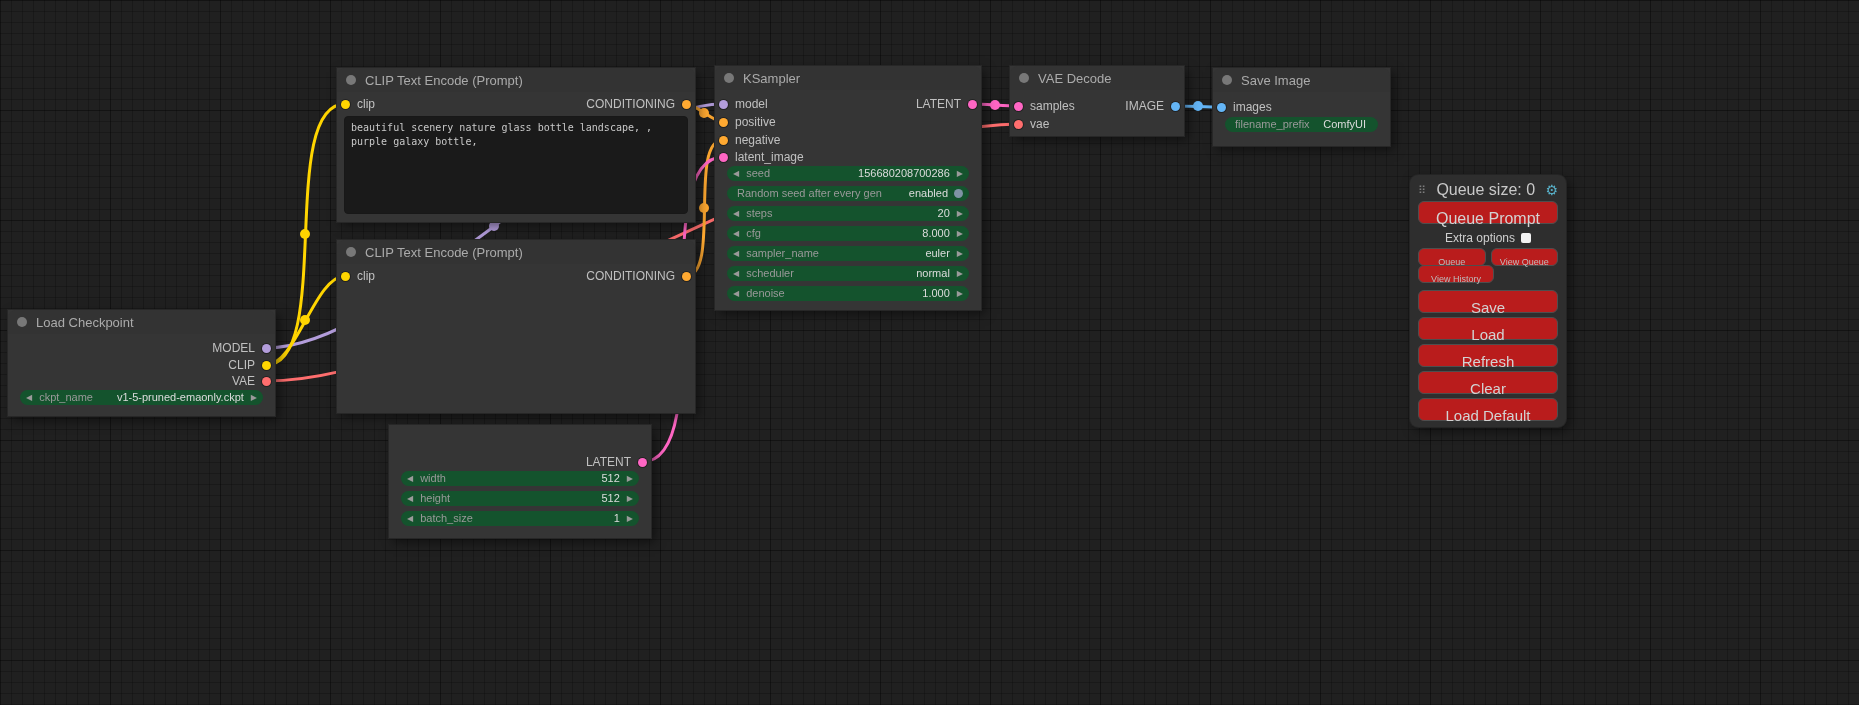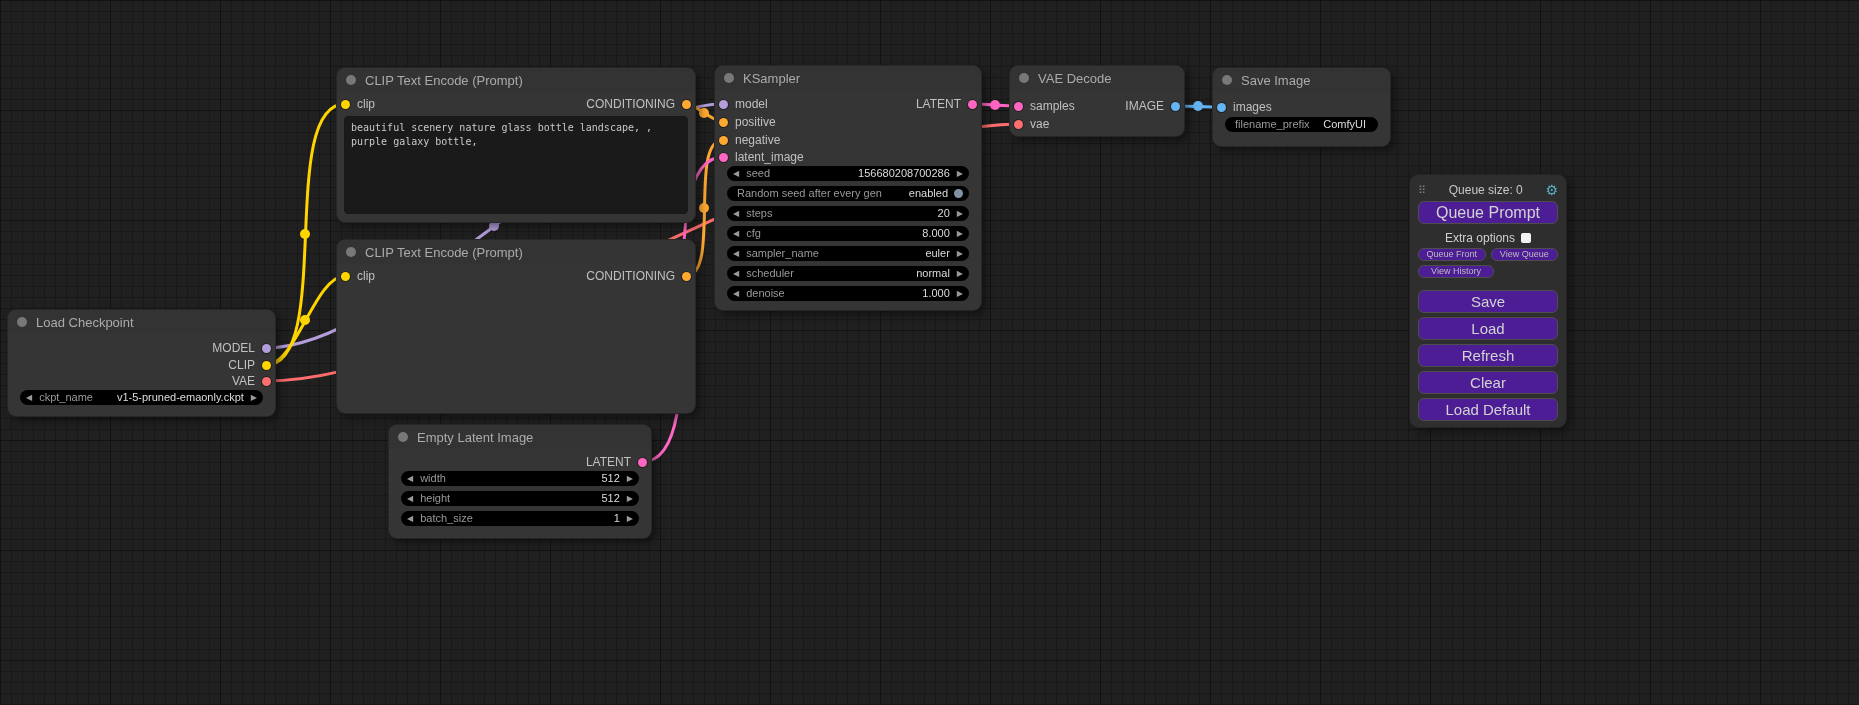--- a/index.html
+++ b/index.html
@@ -11,40 +11,40 @@
       linear-gradient(rgba(0,0,0,.22) 1px,transparent 1px),
       linear-gradient(90deg,rgba(0,0,0,.22) 1px,transparent 1px),
       linear-gradient(rgba(0,0,0,.25) 1px,transparent 1px),
       linear-gradient(90deg,rgba(0,0,0,.25) 1px,transparent 1px);
     background-size:11px 11px,11px 11px,110px 110px,110px 110px;
   }
   svg.wires{position:absolute;left:0;top:0;}
   svg.wires path{fill:none;stroke-width:3;stroke-linecap:round;}
 
   .node{
-    position:absolute;background:#353535;border-radius:8px;
+    position:absolute;background:#353535;border-radius:0;
     box-shadow:0 0 0 1px #272727,4px 4px 10px rgba(0,0,0,.5);
     color:#c2c2c2;
   }
   .node-title{
     position:absolute;left:0;right:0;top:0;height:24px;background:#333333;
     border-radius:8px 8px 0 0;display:flex;align-items:center;gap:9px;
     padding:0 9px;box-sizing:border-box;
   }
   .title-dot{width:10px;height:10px;border-radius:50%;flex:none;}
   .title-text{font-size:13px;color:#ababab;white-space:nowrap;}
 
   .slot{position:absolute;height:16px;display:flex;align-items:center;gap:7px;font-size:12px;color:#c0c0c0;}
   .slot.in{left:4px;}
   .slot.out{right:4px;}
   .dot{width:9px;height:9px;border-radius:50%;flex:none;box-shadow:0 0 0 1px rgba(0,0,0,.35);}
   .lbl{white-space:nowrap;}
 
   .widget{
-    position:absolute;left:12px;right:12px;height:15px;background:#000000;
+    position:absolute;left:12px;right:12px;height:15px;background:#14532d;
     border-radius:8px;display:flex;align-items:center;font-size:11px;color:#999;
     padding:0 6px;box-sizing:border-box;line-height:15px;
   }
   .widget .arrow{font-size:8px;color:#9a9a9a;line-height:1;flex:none;}
   .widget .wname{margin-left:7px;white-space:nowrap;}
   .widget.noarrow .wname{margin-left:4px;}
   .widget .wvalue{margin-left:auto;margin-right:7px;color:#dcdcdc;white-space:nowrap;}
   .widget.noarrow .wvalue{margin-right:6px;}
   .toggle-dot{width:9px;height:9px;border-radius:50%;flex:none;}
 
@@ -55,25 +55,25 @@
     padding:4px 6px;box-sizing:border-box;outline:none;
   }
 
   .menu{
     position:absolute;background:#2e2e2e;border-radius:8px;
     box-shadow:0 0 0 1px #242424,4px 4px 12px rgba(0,0,0,.5);
     padding:6px 8px;box-sizing:border-box;color:#cccccc;
   }
   .menu-header{display:flex;align-items:center;justify-content:space-between;height:18px;margin-bottom:2px;}
   .drag-handle{color:#7d7d7d;font-size:11px;cursor:grab;}
-  .queue-size{font-size:12px;color:#c8c8c8;}
+  .queue-size{font-size:16px;color:#c8c8c8;}
   .gear-icon{color:#58b0c8;font-size:14px;cursor:pointer;}
   .btn{
-    display:block;background:#4c1d95;color:#d2d2d2;border:1px solid #4e4e4e;
-    border-radius:6px;font-family:"Liberation Sans",sans-serif;cursor:pointer;padding:0;
+    display:block;background:#b91c1c;color:#d2d2d2;border:1px solid #4e4e4e;
+    border-radius:6px;font-family:"Liberation Sans",sans-serif;cursor:pointer;padding:8px;
   }
   .btn.big{width:100%;height:23px;font-size:15px;margin:0 0 4px 0;}
   .btn.queue-prompt{font-size:16px;margin-bottom:8px;}
   .btn.small{height:13px;font-size:9px;line-height:11px;border-radius:6px;color:#bdbdbd;}
   .extra-row{display:flex;align-items:center;justify-content:center;gap:6px;height:12px;margin-bottom:4px;font-size:12px;color:#cfcfcf;}
   .extra-row input{appearance:none;-webkit-appearance:none;width:10px;height:10px;background:#f2f2f2;border:none;border-radius:2px;margin:0;cursor:pointer;}
   .small-row{display:flex;gap:5px;height:13px;margin-bottom:4px;}
   .small-row .btn.small{flex:1;}
   .small-row.center{justify-content:flex-start;margin-bottom:12px;}
   .small-row.center .btn.small{flex:none;width:76px;}
@@ -155,24 +155,20 @@
       <span class="dot" style="background-color: rgb(255, 213, 0);"></span>
       <span class="lbl">clip</span>
     </div>
     <div class="slot out" style="top:28px">
       <span class="lbl">CONDITIONING</span>
       <span class="dot" style="background-color: rgb(255, 169, 49);"></span>
     </div>
   </div>
 
   <div class="node" style="left:389px;top:425px;width:262px;height:113px;">
-    <div class="node-title">
-      <span class="title-dot" style="background-color: rgb(120, 120, 120);"></span>
-      <span class="title-text">Empty Latent Image</span>
-    </div>
     <div class="slot out" style="top:29px">
       <span class="lbl">LATENT</span>
       <span class="dot" style="background-color: rgb(255, 102, 196);"></span>
     </div>
     <div class="widget" style="top:46px">
       <span class="arrow">◀</span>
       <span class="wname">width</span>
       <span class="wvalue">512</span>
       <span class="arrow">▶</span>
     </div>

